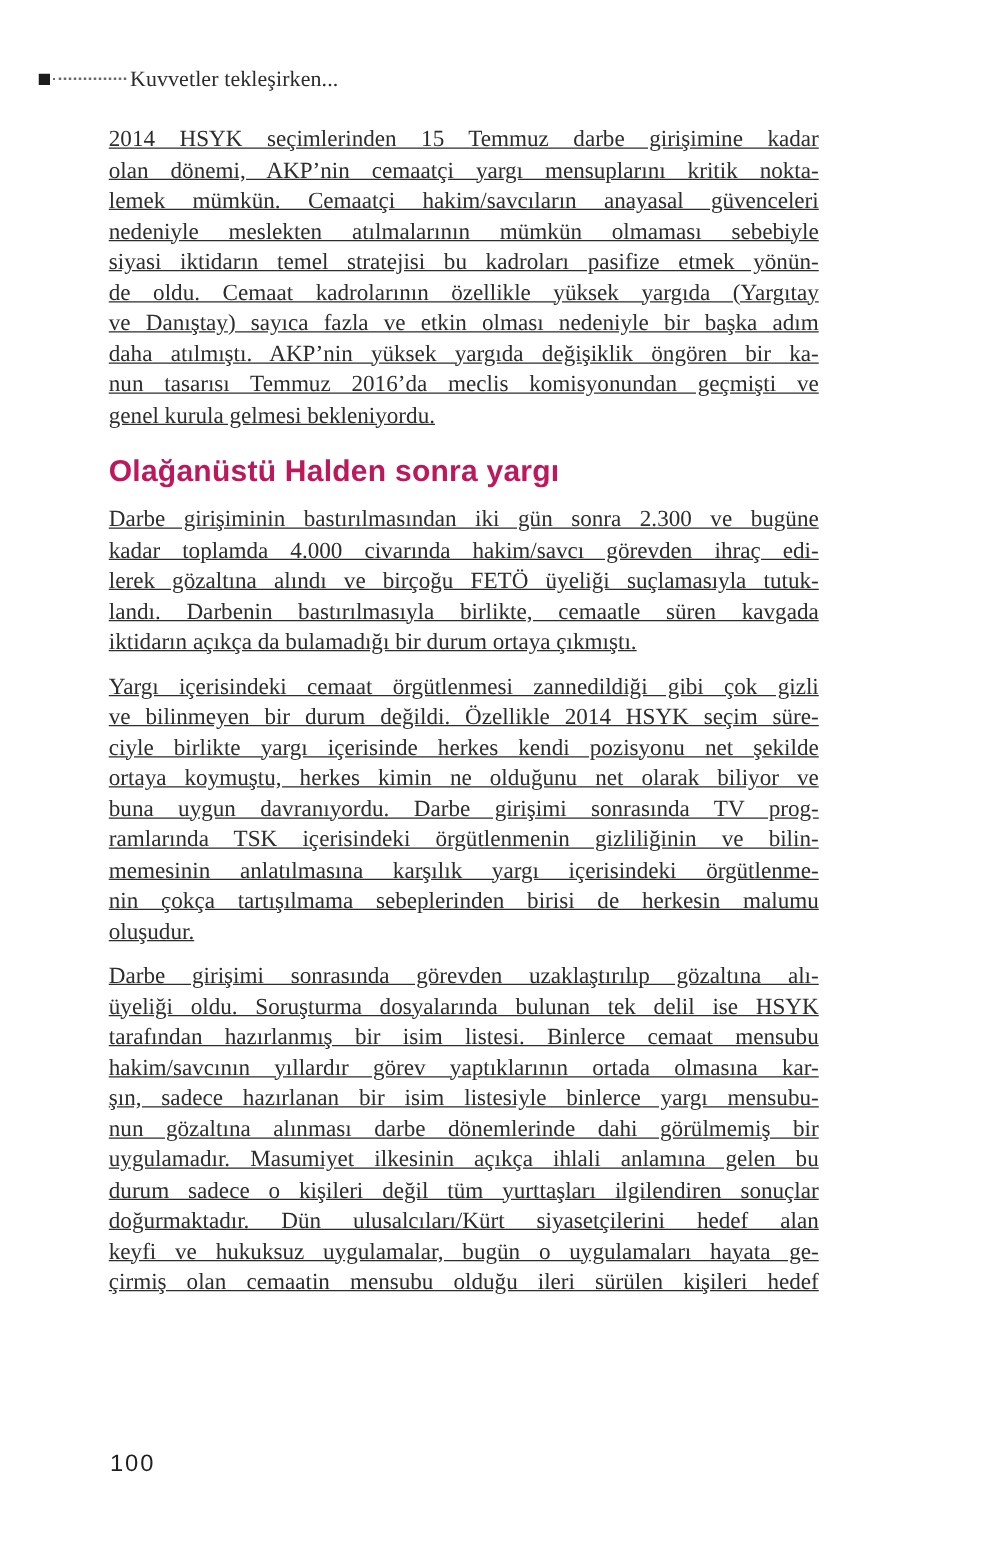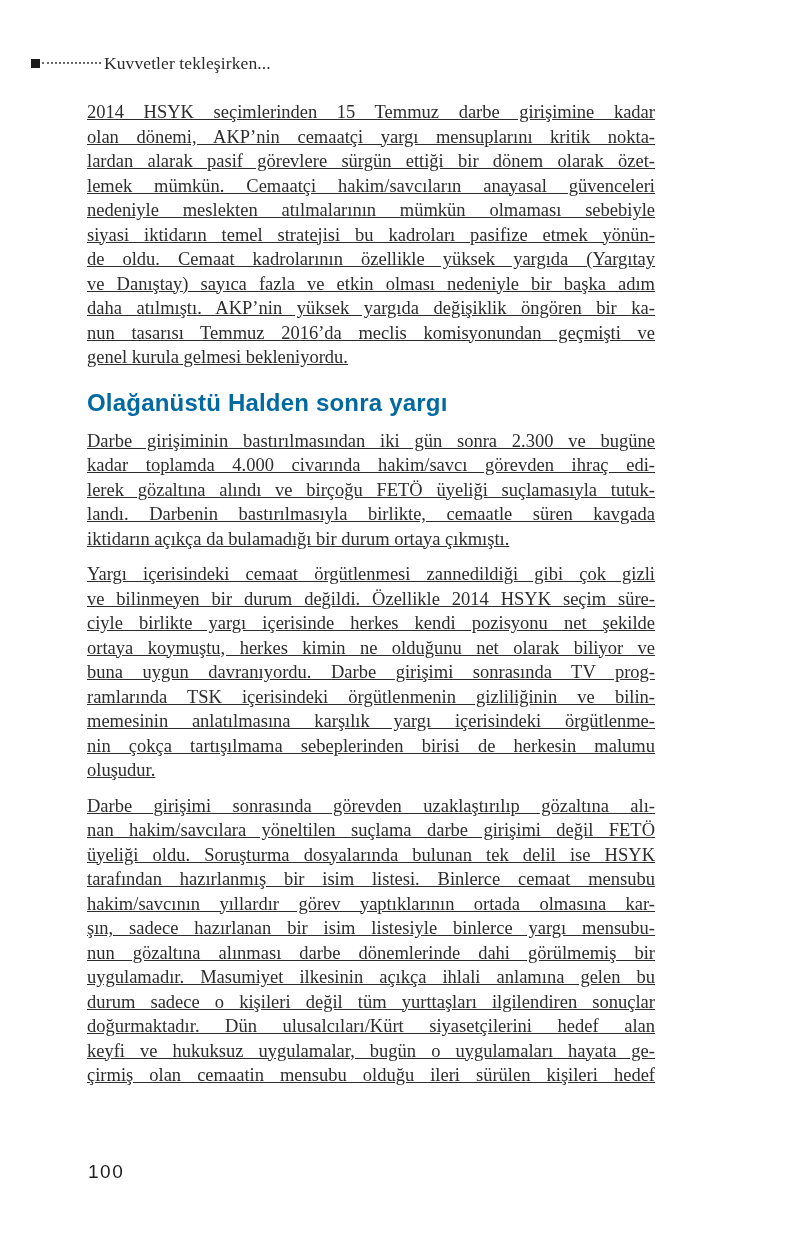--- a/index.html
+++ b/index.html
@@ -57,21 +57,21 @@
   }
   .paragraph .line.last {
     text-align-last: left;
   }
   .heading {
     font-family: "Liberation Sans", sans-serif;
     font-weight: 700;
     font-size: 24px;
     line-height: 30px;
     letter-spacing: 0.2px;
-    color: #0369a1;
+    color: #be185d;
     margin: 18px 0 10px 0;
   }
   .page-number {
     position: absolute;
     left: 88px;
     top: 1161px;
     font-family: "Liberation Sans", sans-serif;
     font-weight: 400;
     font-size: 19px;
     letter-spacing: 1.5px;
@@ -85,21 +85,20 @@
   <div class="header">
     <span class="marker"></span>
     <span class="dots"></span>
     <span class="header-title">Kuvvetler tekleşirken...</span>
   </div>
 
   <div class="content" id="content">
       <div class="paragraph">
         <div class="line">2014 HSYK seçimlerinden 15 Temmuz darbe girişimine kadar</div>
         <div class="line">olan dönemi, AKP’nin cemaatçi yargı mensuplarını kritik nokta-</div>
-        <div class="line">lardan alarak pasif görevlere sürgün ettiği bir dönem olarak özet-</div>
         <div class="line">lemek mümkün. Cemaatçi hakim/savcıların anayasal güvenceleri</div>
         <div class="line">nedeniyle meslekten atılmalarının mümkün olmaması sebebiyle</div>
         <div class="line">siyasi iktidarın temel stratejisi bu kadroları pasifize etmek yönün-</div>
         <div class="line">de oldu. Cemaat kadrolarının özellikle yüksek yargıda (Yargıtay</div>
         <div class="line">ve Danıştay) sayıca fazla ve etkin olması nedeniyle bir başka adım</div>
         <div class="line">daha atılmıştı. AKP’nin yüksek yargıda değişiklik öngören bir ka-</div>
         <div class="line">nun tasarısı Temmuz 2016’da meclis komisyonundan geçmişti ve</div>
         <div class="line last">genel kurula gelmesi bekleniyordu.</div>
       </div>
       <h2 class="heading">Olağanüstü Halden sonra yargı</h2>
@@ -116,21 +115,20 @@
         <div class="line">ciyle birlikte yargı içerisinde herkes kendi pozisyonu net şekilde</div>
         <div class="line">ortaya koymuştu, herkes kimin ne olduğunu net olarak biliyor ve</div>
         <div class="line">buna uygun davranıyordu. Darbe girişimi sonrasında TV prog-</div>
         <div class="line">ramlarında TSK içerisindeki örgütlenmenin gizliliğinin ve bilin-</div>
         <div class="line">memesinin anlatılmasına karşılık yargı içerisindeki örgütlenme-</div>
         <div class="line">nin çokça tartışılmama sebeplerinden birisi de herkesin malumu</div>
         <div class="line last">oluşudur.</div>
       </div>
       <div class="paragraph">
         <div class="line">Darbe girişimi sonrasında görevden uzaklaştırılıp gözaltına alı-</div>
-        <div class="line">nan hakim/savcılara yöneltilen suçlama darbe girişimi değil FETÖ</div>
         <div class="line">üyeliği oldu. Soruşturma dosyalarında bulunan tek delil ise HSYK</div>
         <div class="line">tarafından hazırlanmış bir isim listesi. Binlerce cemaat mensubu</div>
         <div class="line">hakim/savcının yıllardır görev yaptıklarının ortada olmasına kar-</div>
         <div class="line">şın, sadece hazırlanan bir isim listesiyle binlerce yargı mensubu-</div>
         <div class="line">nun gözaltına alınması darbe dönemlerinde dahi görülmemiş bir</div>
         <div class="line">uygulamadır. Masumiyet ilkesinin açıkça ihlali anlamına gelen bu</div>
         <div class="line">durum sadece o kişileri değil tüm yurttaşları ilgilendiren sonuçlar</div>
         <div class="line">doğurmaktadır. Dün ulusalcıları/Kürt siyasetçilerini hedef alan</div>
         <div class="line">keyfi ve hukuksuz uygulamalar, bugün o uygulamaları hayata ge-</div>
         <div class="line">çirmiş olan cemaatin mensubu olduğu ileri sürülen kişileri hedef</div>

